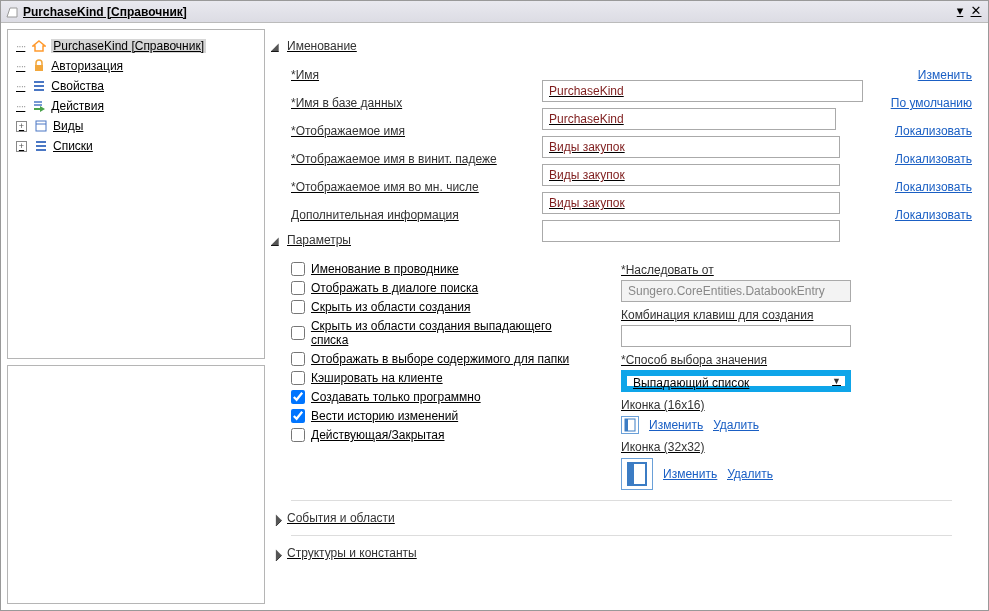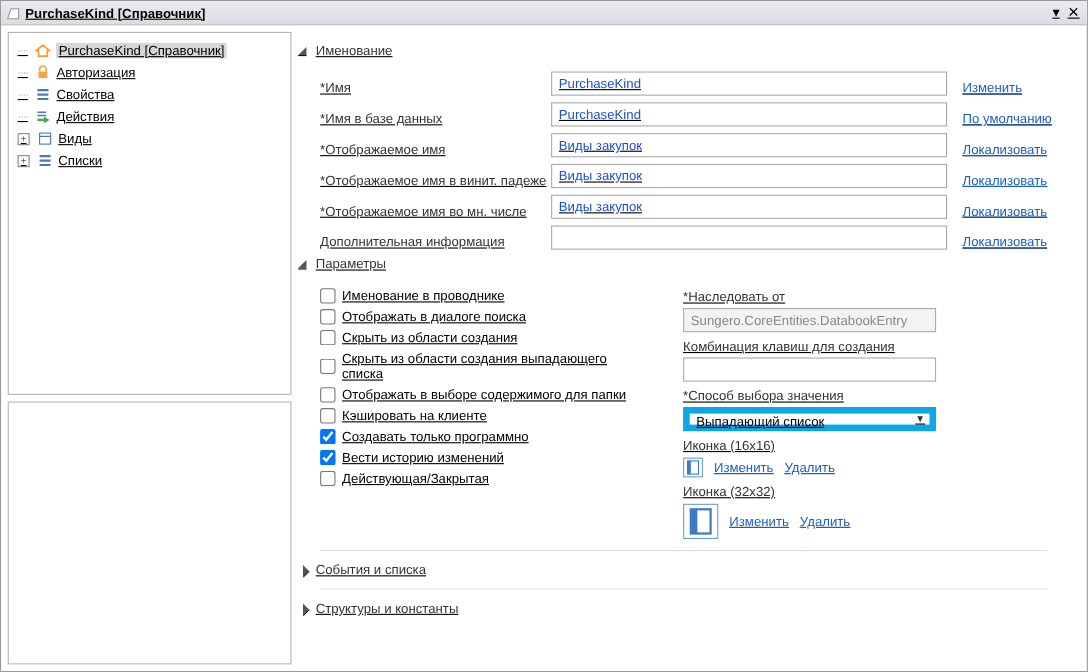--- a/index.html
+++ b/index.html
@@ -111,36 +111,37 @@
 .section-header .arrow {
   font-size: 10px;
   color: #555;
   width: 10px;
 }
 .section-header .sh-label {
   color: #333;
 }
 .form-row {
   display: flex;
-  align-items: flex-end;
+  align-items: center;
   margin: 4px 0 4px 20px;
   height: 24px;
+  gap: 41px;
 }
 .form-row .flabel {
   width: 210px;
   color: #333;
 }
 .form-row input[type="text"] {
   flex: 1;
   max-width: 360px;
   height: 22px;
   border: 1px solid #aaa;
   padding: 2px 6px;
   font: inherit;
-  color: #1d4ed8;
+  color: #7f1d1d;
   margin-top: 32px;
 }
 .form-row .link {
   color: #1a5fc4;
   text-decoration: underline;
   margin-left: 14px;
   cursor: pointer;
   white-space: nowrap;
 }
 .params-body {
@@ -406,21 +407,21 @@
               <span class="link">Изменить</span>
               <span class="link">Удалить</span>
             </div>
           </div>
         </div>
       </div>
 
       <hr class="sep">
       <div class="section-header">
         <span class="arrow" style="transform:rotate(-45deg)">◢</span>
-        <span class="sh-label">События и списка</span>
+        <span class="sh-label">События и области</span>
       </div>
 
       <hr class="sep">
       <div class="section-header">
         <span class="arrow" style="transform:rotate(-45deg)">◢</span>
         <span class="sh-label">Структуры и константы</span>
       </div>
 
     </div>
   </div>

